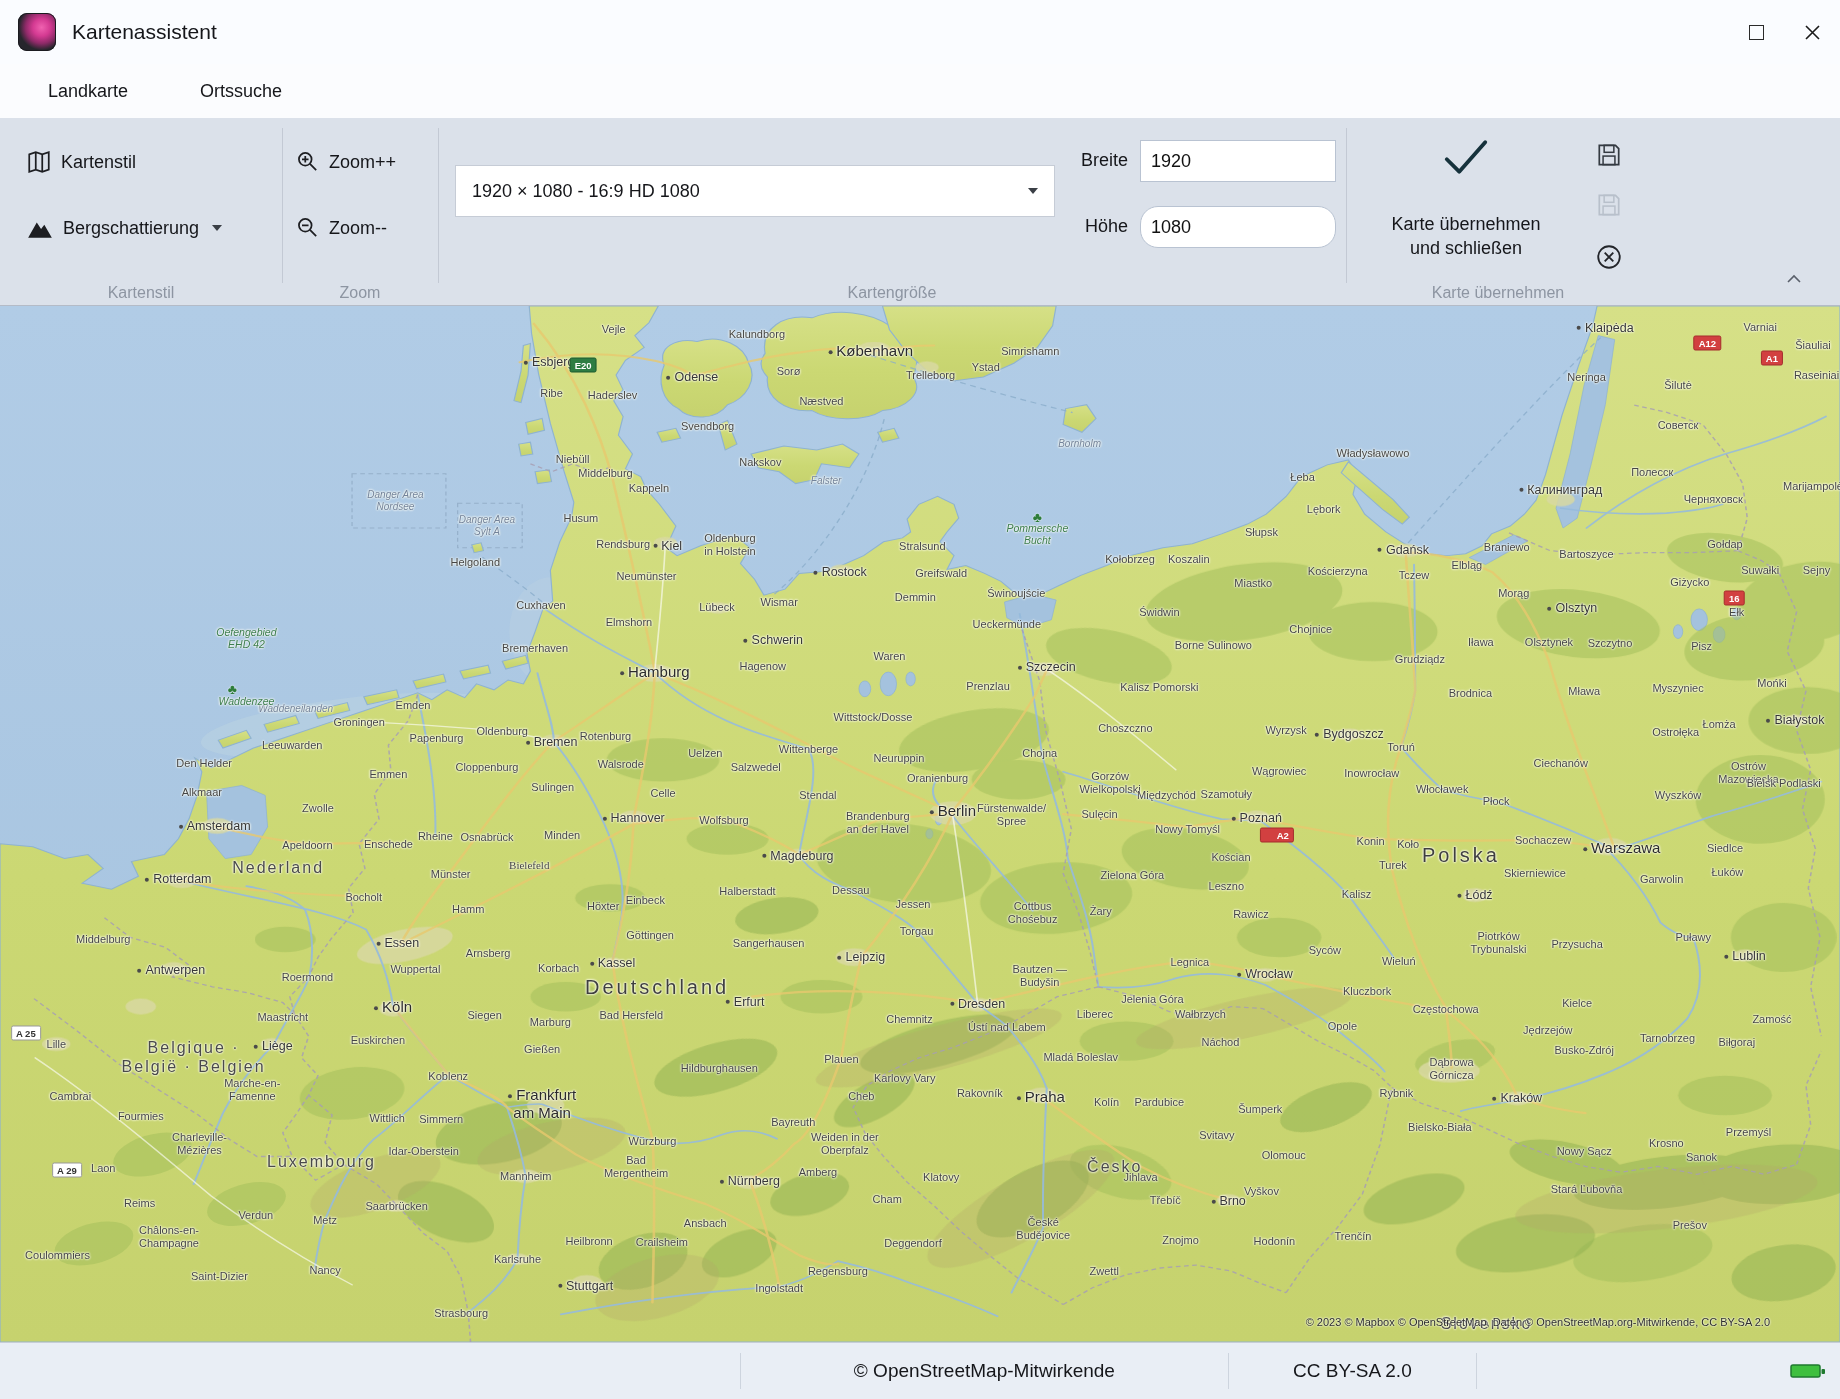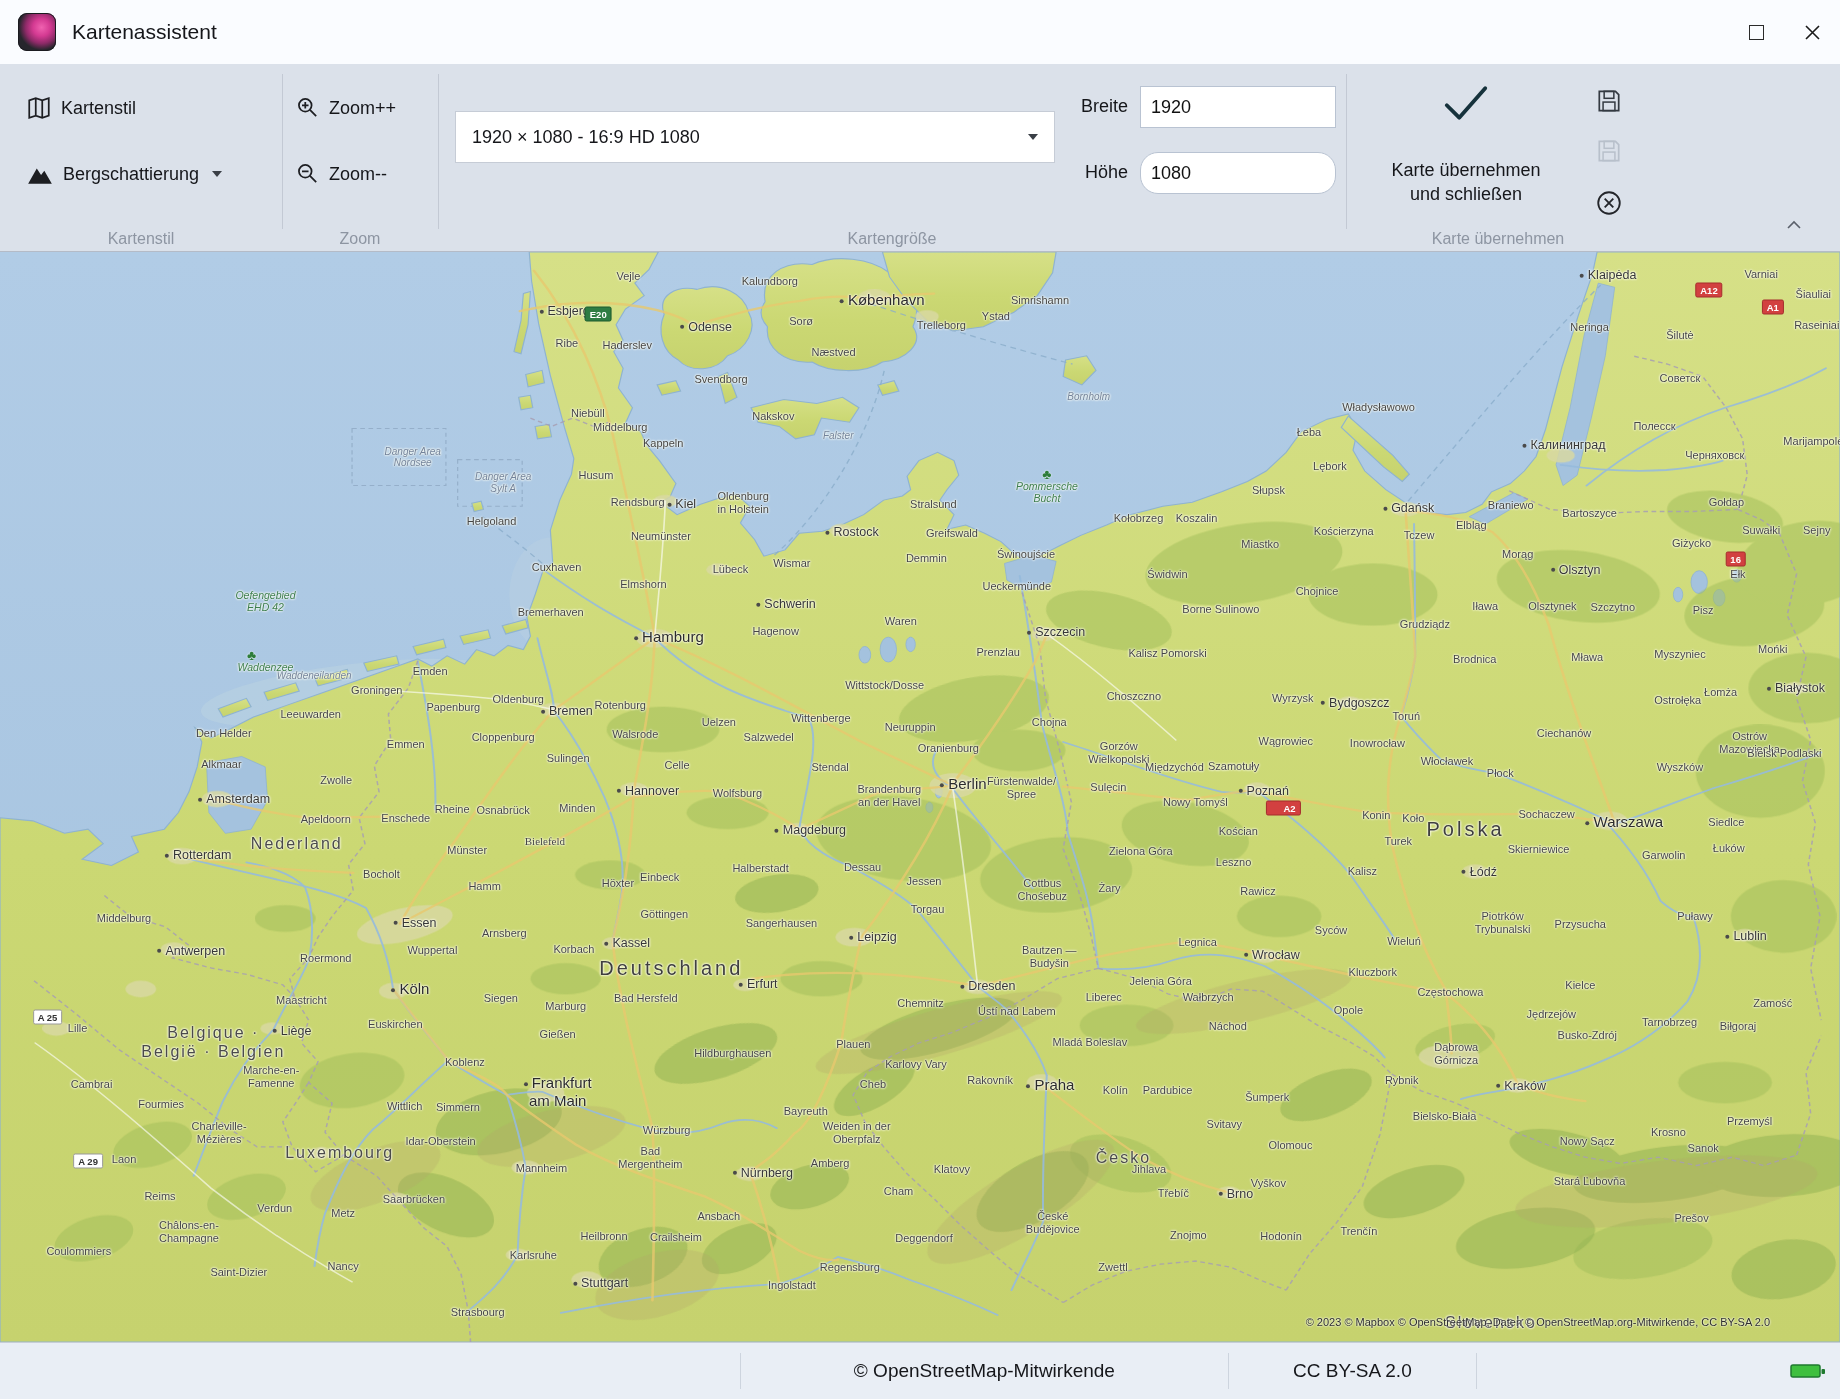--- a/index.html
+++ b/index.html
@@ -29,21 +29,21 @@
   .combo .ctext{flex:1;}
   .flabel{position:absolute;font-size:18px;color:#15161a;text-align:right;width:70px;}
   .finput{position:absolute;left:1140px;width:196px;height:42px;border:1px solid #b9c3d2;background:#fff;font-size:18px;font-family:"Liberation Sans",sans-serif;color:#111;padding:0 10px;box-sizing:border-box;}
   .applytext{position:absolute;left:1356px;top:94px;width:220px;text-align:center;font-size:18px;color:#15161a;line-height:1.35;white-space:pre-line;cursor:pointer;}
   .icobtn{position:absolute;left:1592px;width:34px;height:34px;display:flex;align-items:center;justify-content:center;cursor:pointer;}
   .caret{position:absolute;left:1786px;top:152px;cursor:pointer;}
 
   
   .map{position:relative;flex:1;overflow:hidden;background:#a9c6e2;}
   .map svg.base{position:absolute;inset:0;width:100%;height:100%;}
-  .labels{position:absolute;inset:0;pointer-events:none;margin-left:22px;}
+  .labels{position:absolute;inset:0;pointer-events:none;}
   .lbl{position:absolute;transform:translate(-50%,-50%);white-space:pre;text-align:center;line-height:1.18;pointer-events:none;text-shadow:0 0 2px rgba(255,255,245,.95),0 0 2px rgba(255,255,245,.95),0 0 3px rgba(255,255,245,.8);}
   .k-c{font-size:11px;color:#454545;}
   .k-m{font-size:12.5px;color:#363636;}
   .k-M{font-size:15px;color:#2b2b2b;}
   .k-m::before,.k-M::before{content:"";display:inline-block;width:4px;height:4px;border-radius:50%;background:#4a4a4a;margin-right:4px;vertical-align:middle;}
   .k-co{font-size:16px;color:#4a4a4a;letter-spacing:2px;}
   .k-CO{font-size:20px;color:#3f3f3f;letter-spacing:3px;}
   .k-s{font-size:10.5px;color:#3c7d4f;font-style:italic;}
   .k-a{font-size:10px;color:#73839b;font-style:italic;}
   .bdg{position:absolute;transform:translate(-50%,-50%);font-size:9.5px;font-weight:bold;padding:1px 4px;border-radius:2px;pointer-events:none;white-space:nowrap;}
@@ -72,20 +72,24 @@
           <span class="maxbox"></span>
         </div>
       <div class="winbtn">
         <svg width="15" height="15" viewBox="0 0 15 15">
             <path d="M1 1 L14 14 M14 1 L1 14" stroke="#1a1a1a" stroke-width="1.6"></path>
           </svg>
       </div>
     </div>
   </div>
 
+  <div class="tabs">
+    <span class="tab">Landkarte</span>
+    <span class="tab">Ortssuche</span>
+  </div>
 
   <div class="ribbon">
     <div class="rbtn" style="left:26px;top:32px;">
       <svg width="26" height="24" viewBox="0 0 24 22">
           <path d="M3 4 L9 2 L15 4 L21 2 L21 18 L15 20 L9 18 L3 20 Z M9 2 L9 18 M15 4 L15 20" fill="none" stroke="#1d1e22" stroke-width="1.6"></path>
         </svg>
       <span>Kartenstil</span>
     </div>
     <div class="rbtn" style="left:26px;top:98px;">
       <svg width="28" height="24" viewBox="0 0 26 22">

